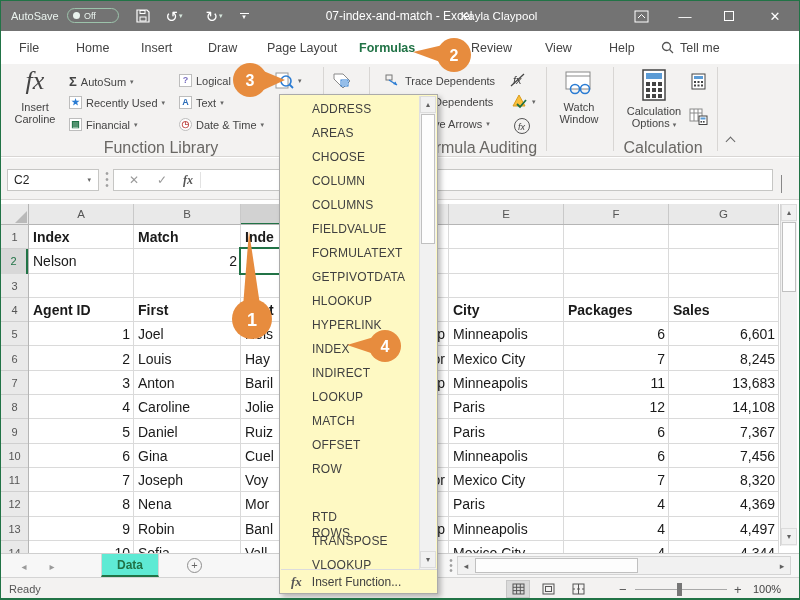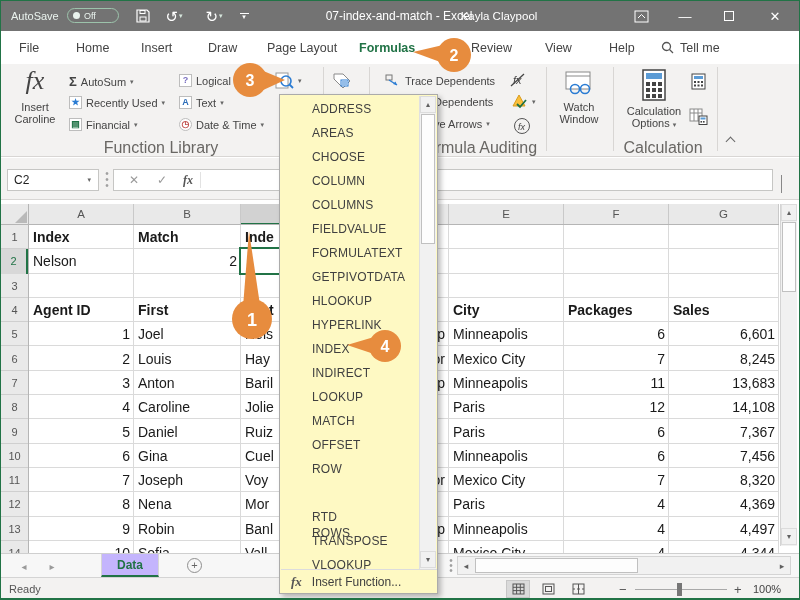--- a/index.html
+++ b/index.html
@@ -73,21 +73,21 @@
   .num{justify-content:flex-end;}
   .hdr .cell{font-weight:bold;}
   .sel-box{position:absolute;left:238px;top:246px;width:116px;height:28px;border:2px solid #217346;z-index:5;}
   .vscroll{position:absolute;left:779px;top:203px;width:17px;height:342px;background:#f1f1f1;border-left:1px solid #d4d4d4;}
   .scr-arrow{position:absolute;left:0;width:16px;height:17px;display:flex;align-items:center;justify-content:center;color:#606060;font-size:8px;background:#f1f1f1;border:1px solid #dcdcdc;}
   .vthumb{position:absolute;left:1px;top:18px;width:14px;height:70px;background:#fdfdfd;border:1px solid #c0c0c0;}
 
   
   .sheetrow{position:absolute;left:0;top:552px;width:800px;height:24px;background:#f7f7f7;border-top:1px solid #cfcfcf;}
   .nav-arrow{position:absolute;top:0;height:24px;width:22px;display:flex;align-items:center;justify-content:center;color:#9a9a9a;font-size:10px;}
-  .sheettab{position:absolute;left:100px;top:0;width:58px;height:23px;background:#c4b5fd;border-left:1px solid #d6d6d6;border-right:1px solid #d6d6d6;border-bottom:2px solid #217346;display:flex;align-items:center;justify-content:center;font-size:12px;font-weight:bold;color:#217346;}
+  .sheettab{position:absolute;left:100px;top:0;width:58px;height:23px;background:#5eead4;border-left:1px solid #d6d6d6;border-right:1px solid #d6d6d6;border-bottom:2px solid #217346;display:flex;align-items:center;justify-content:center;font-size:12px;font-weight:bold;color:#217346;}
   .addsheet{position:absolute;left:186px;top:4px;width:15px;height:15px;border:1px solid #8f8f8f;border-radius:50%;display:flex;align-items:center;justify-content:center;color:#666;font-size:11px;line-height:1;}
   .split-dots{position:absolute;left:447px;top:4px;color:#a0a0a0;font-size:10px;line-height:5px;width:6px;text-align:center;}
   .hscroll{position:absolute;left:456px;top:2px;width:334px;height:19px;background:#f1f1f1;border:1px solid #d4d4d4;}
   .hthumb{position:absolute;left:17px;top:1px;width:163px;height:15px;background:#fdfdfd;border:1px solid #c0c0c0;}
   .h-arrow{position:absolute;top:0;width:16px;height:17px;display:flex;align-items:center;justify-content:center;color:#606060;font-size:9px;}
 
   
   .statusbar{position:absolute;left:0;top:576px;width:800px;height:22px;background:#f3f2f1;border-top:1px solid #d4d4d4;}
   .status-ready{position:absolute;left:8px;top:0;height:22px;display:flex;align-items:center;font-size:11px;color:#555;}
   .viewbtn{position:absolute;top:2px;width:24px;height:18px;display:flex;align-items:center;justify-content:center;}

